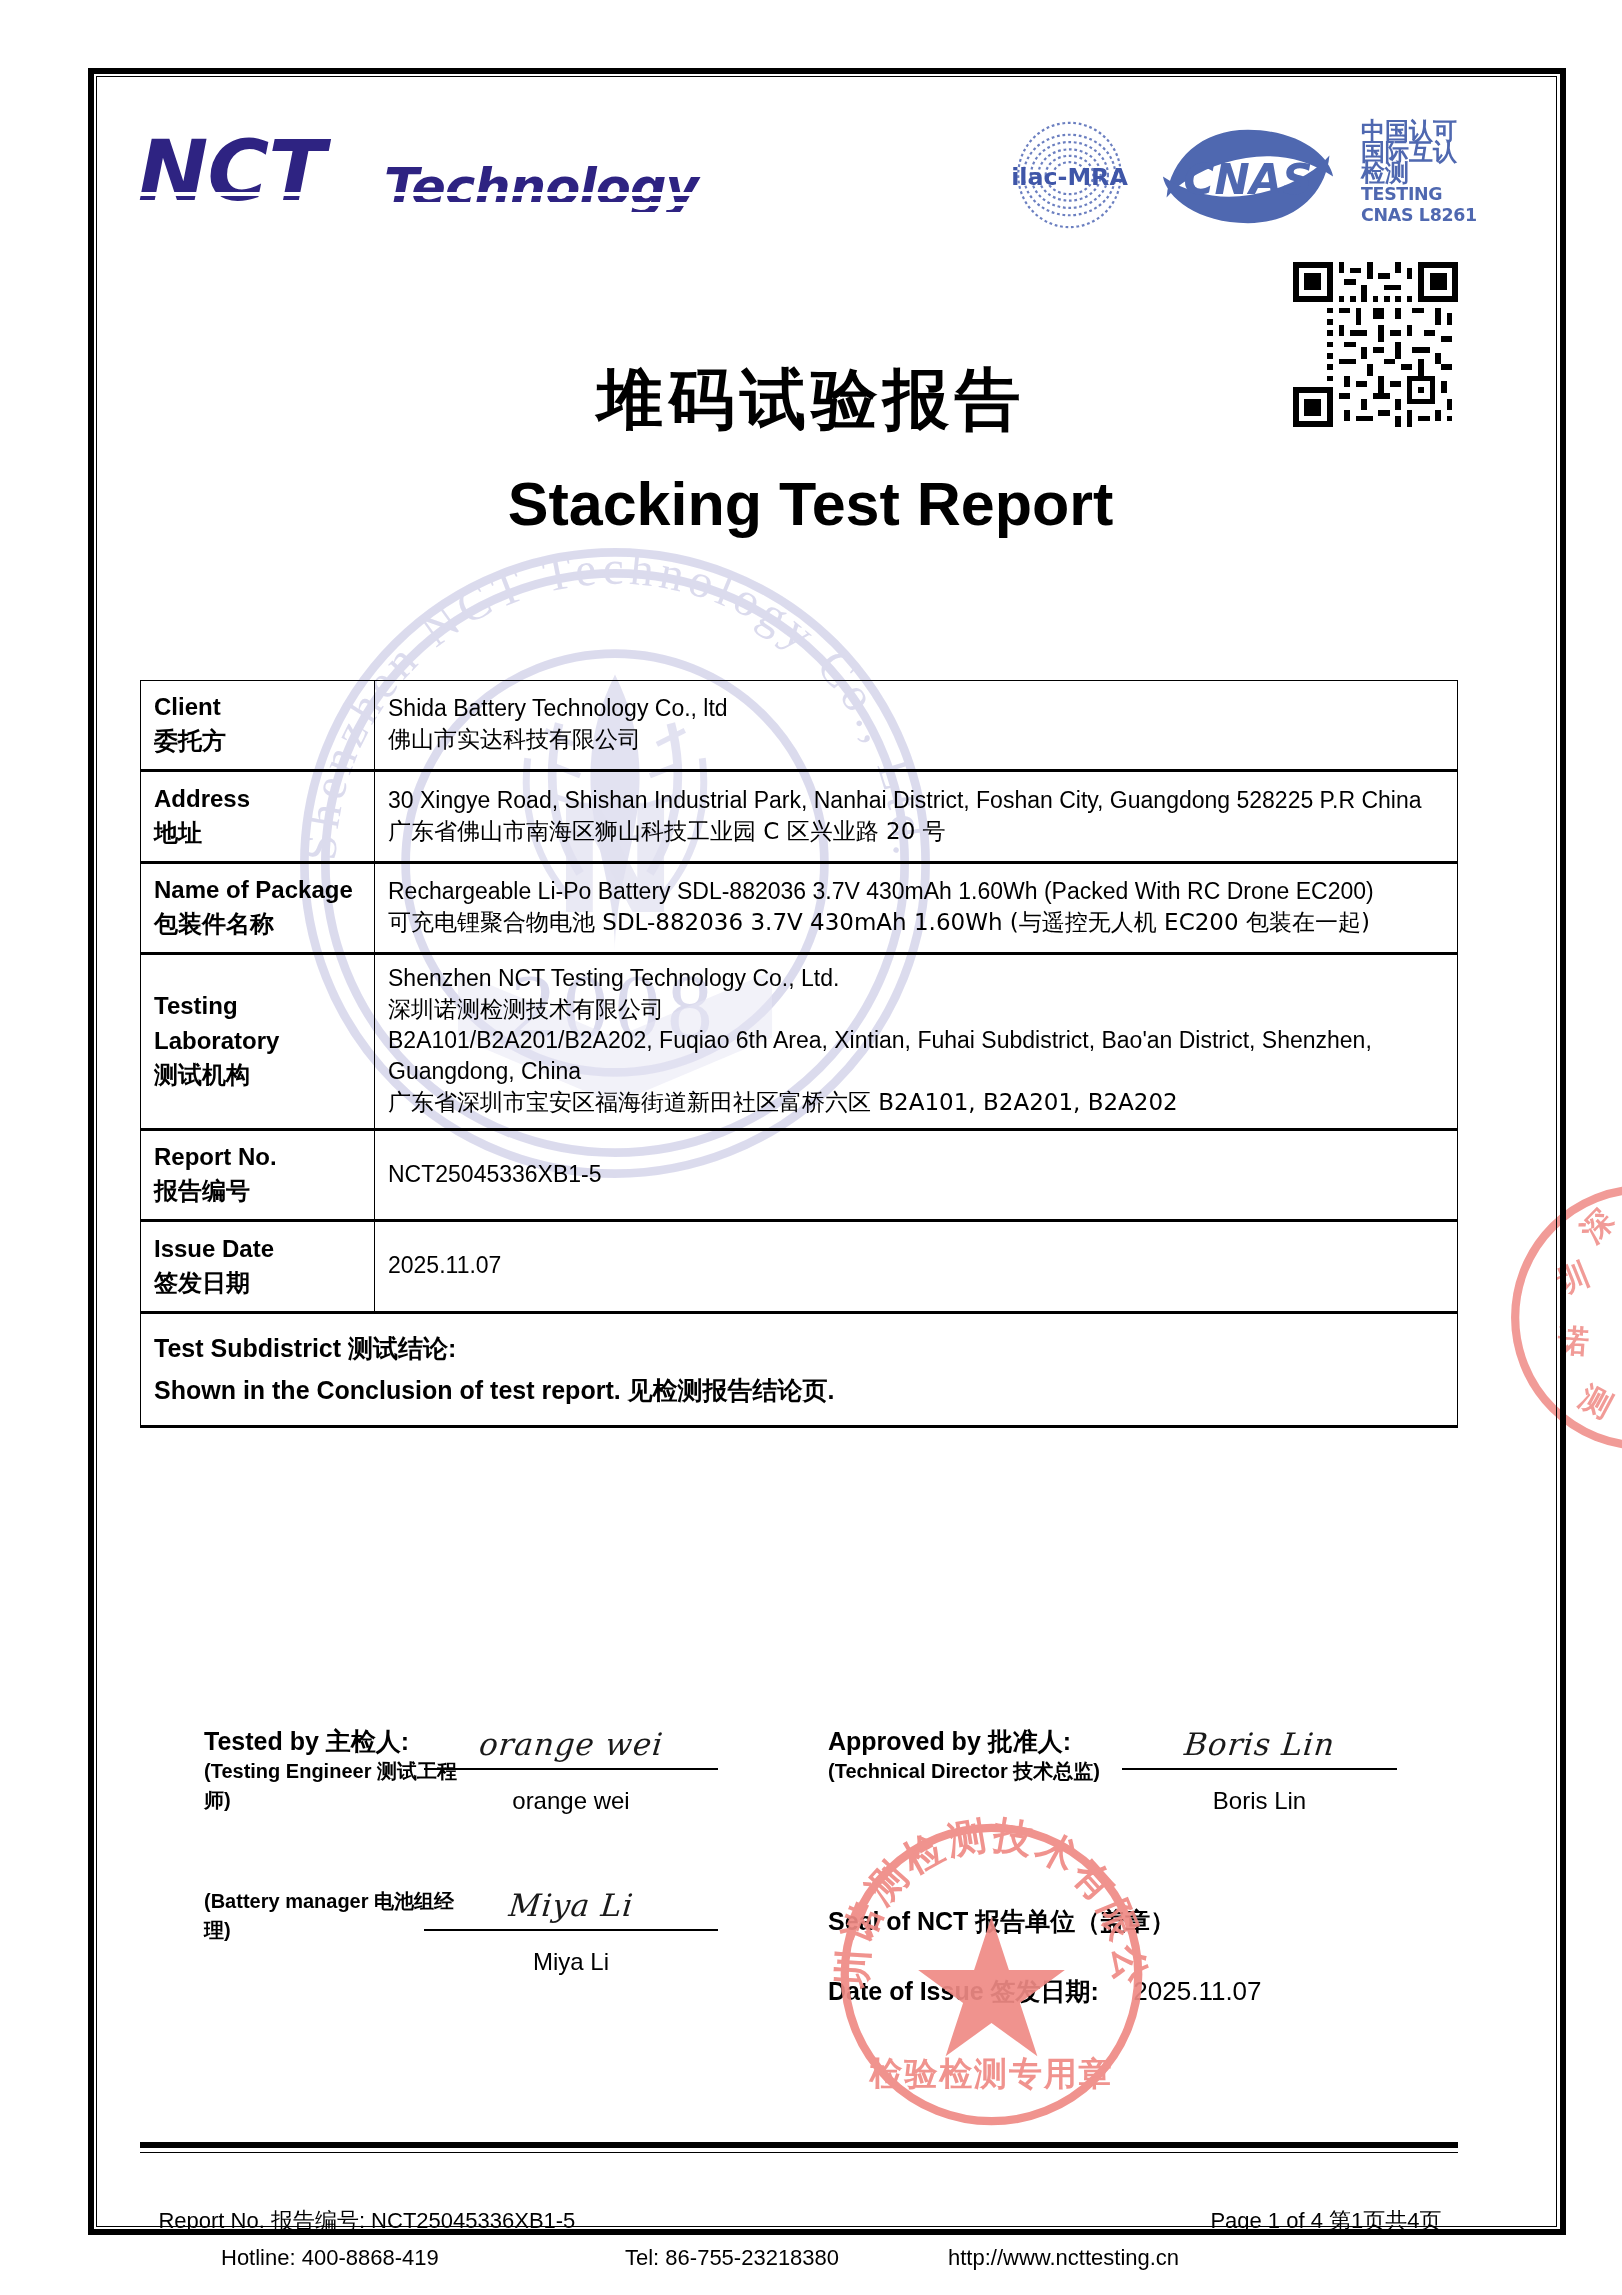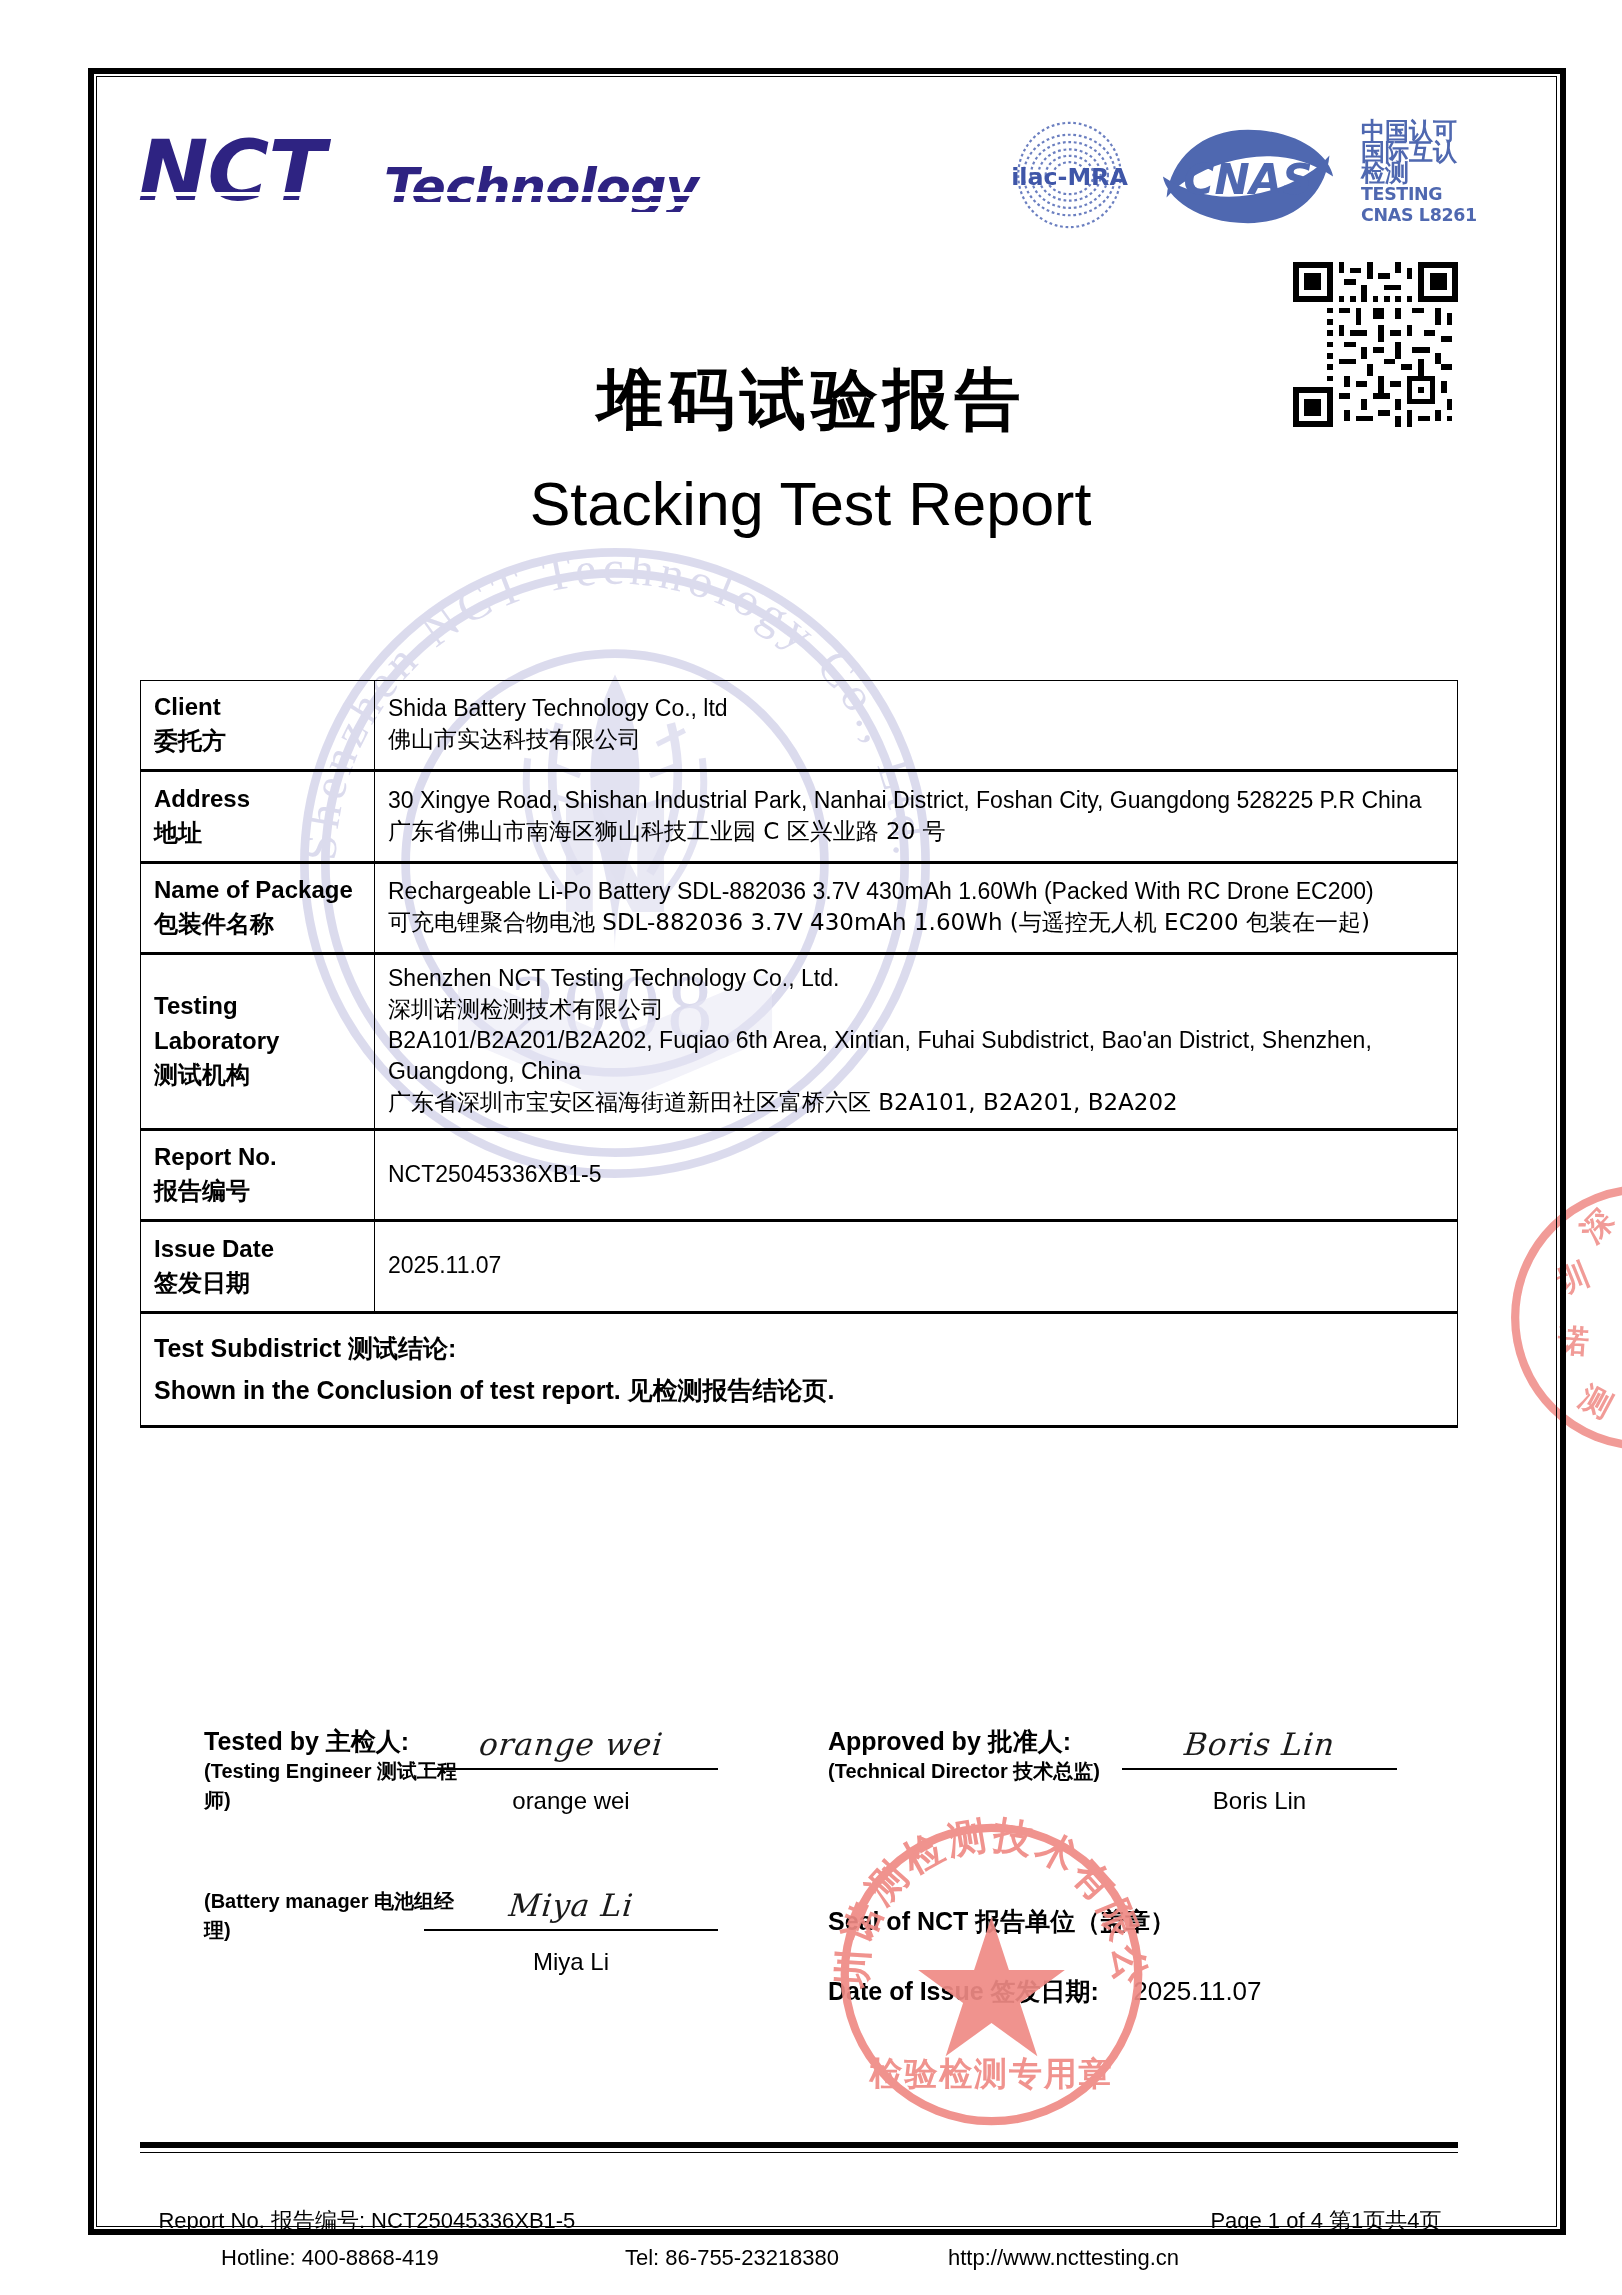--- a/index.html
+++ b/index.html
@@ -137,21 +137,21 @@
     font-size: 66px;
     line-height: 79px;
     letter-spacing: 5.5px;
   }
   #title-en {
     position: absolute;
     left: 0; top: 468px;
     width: 1621px;
     text-align: center;
     font-family: "Liberation Sans", sans-serif;
-    font-weight: normal;
+    font-weight: bold;
     font-size: 61px;
     line-height: 72px;
     letter-spacing: 0px;
   }
 
   
   #info-table {
     position: absolute;
     left: 140px; top: 680px;
     width: 1318px;

